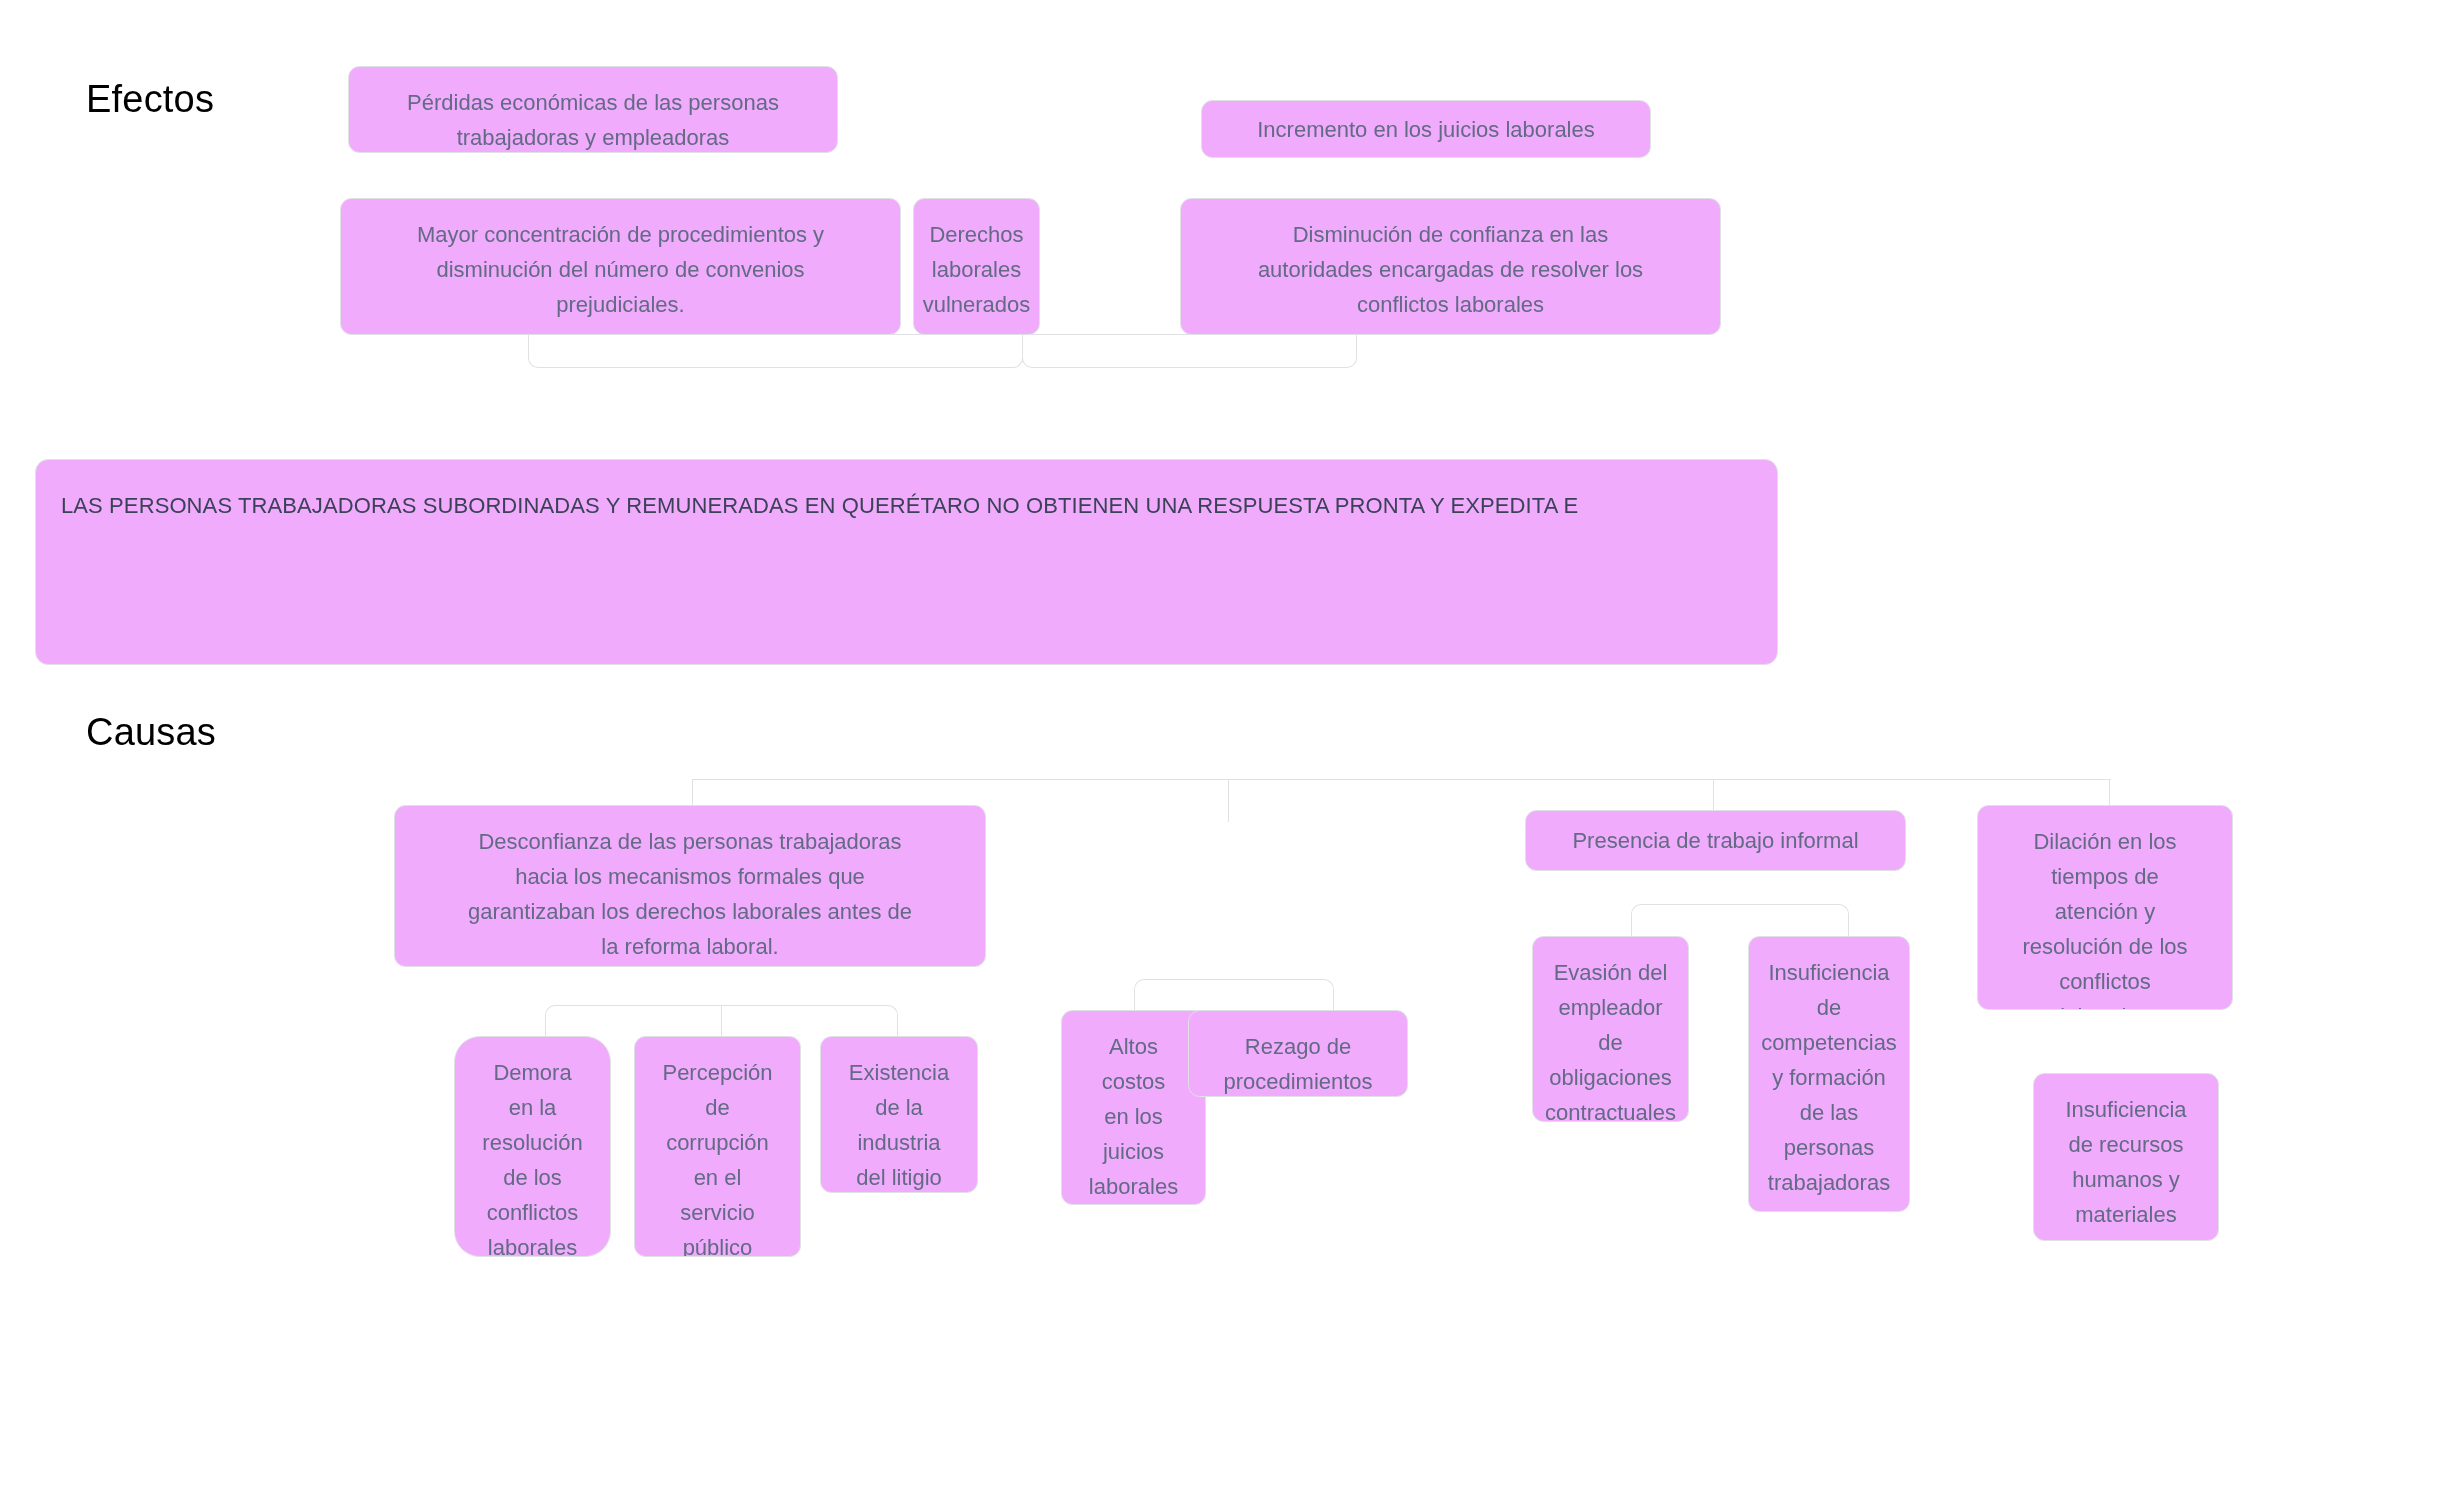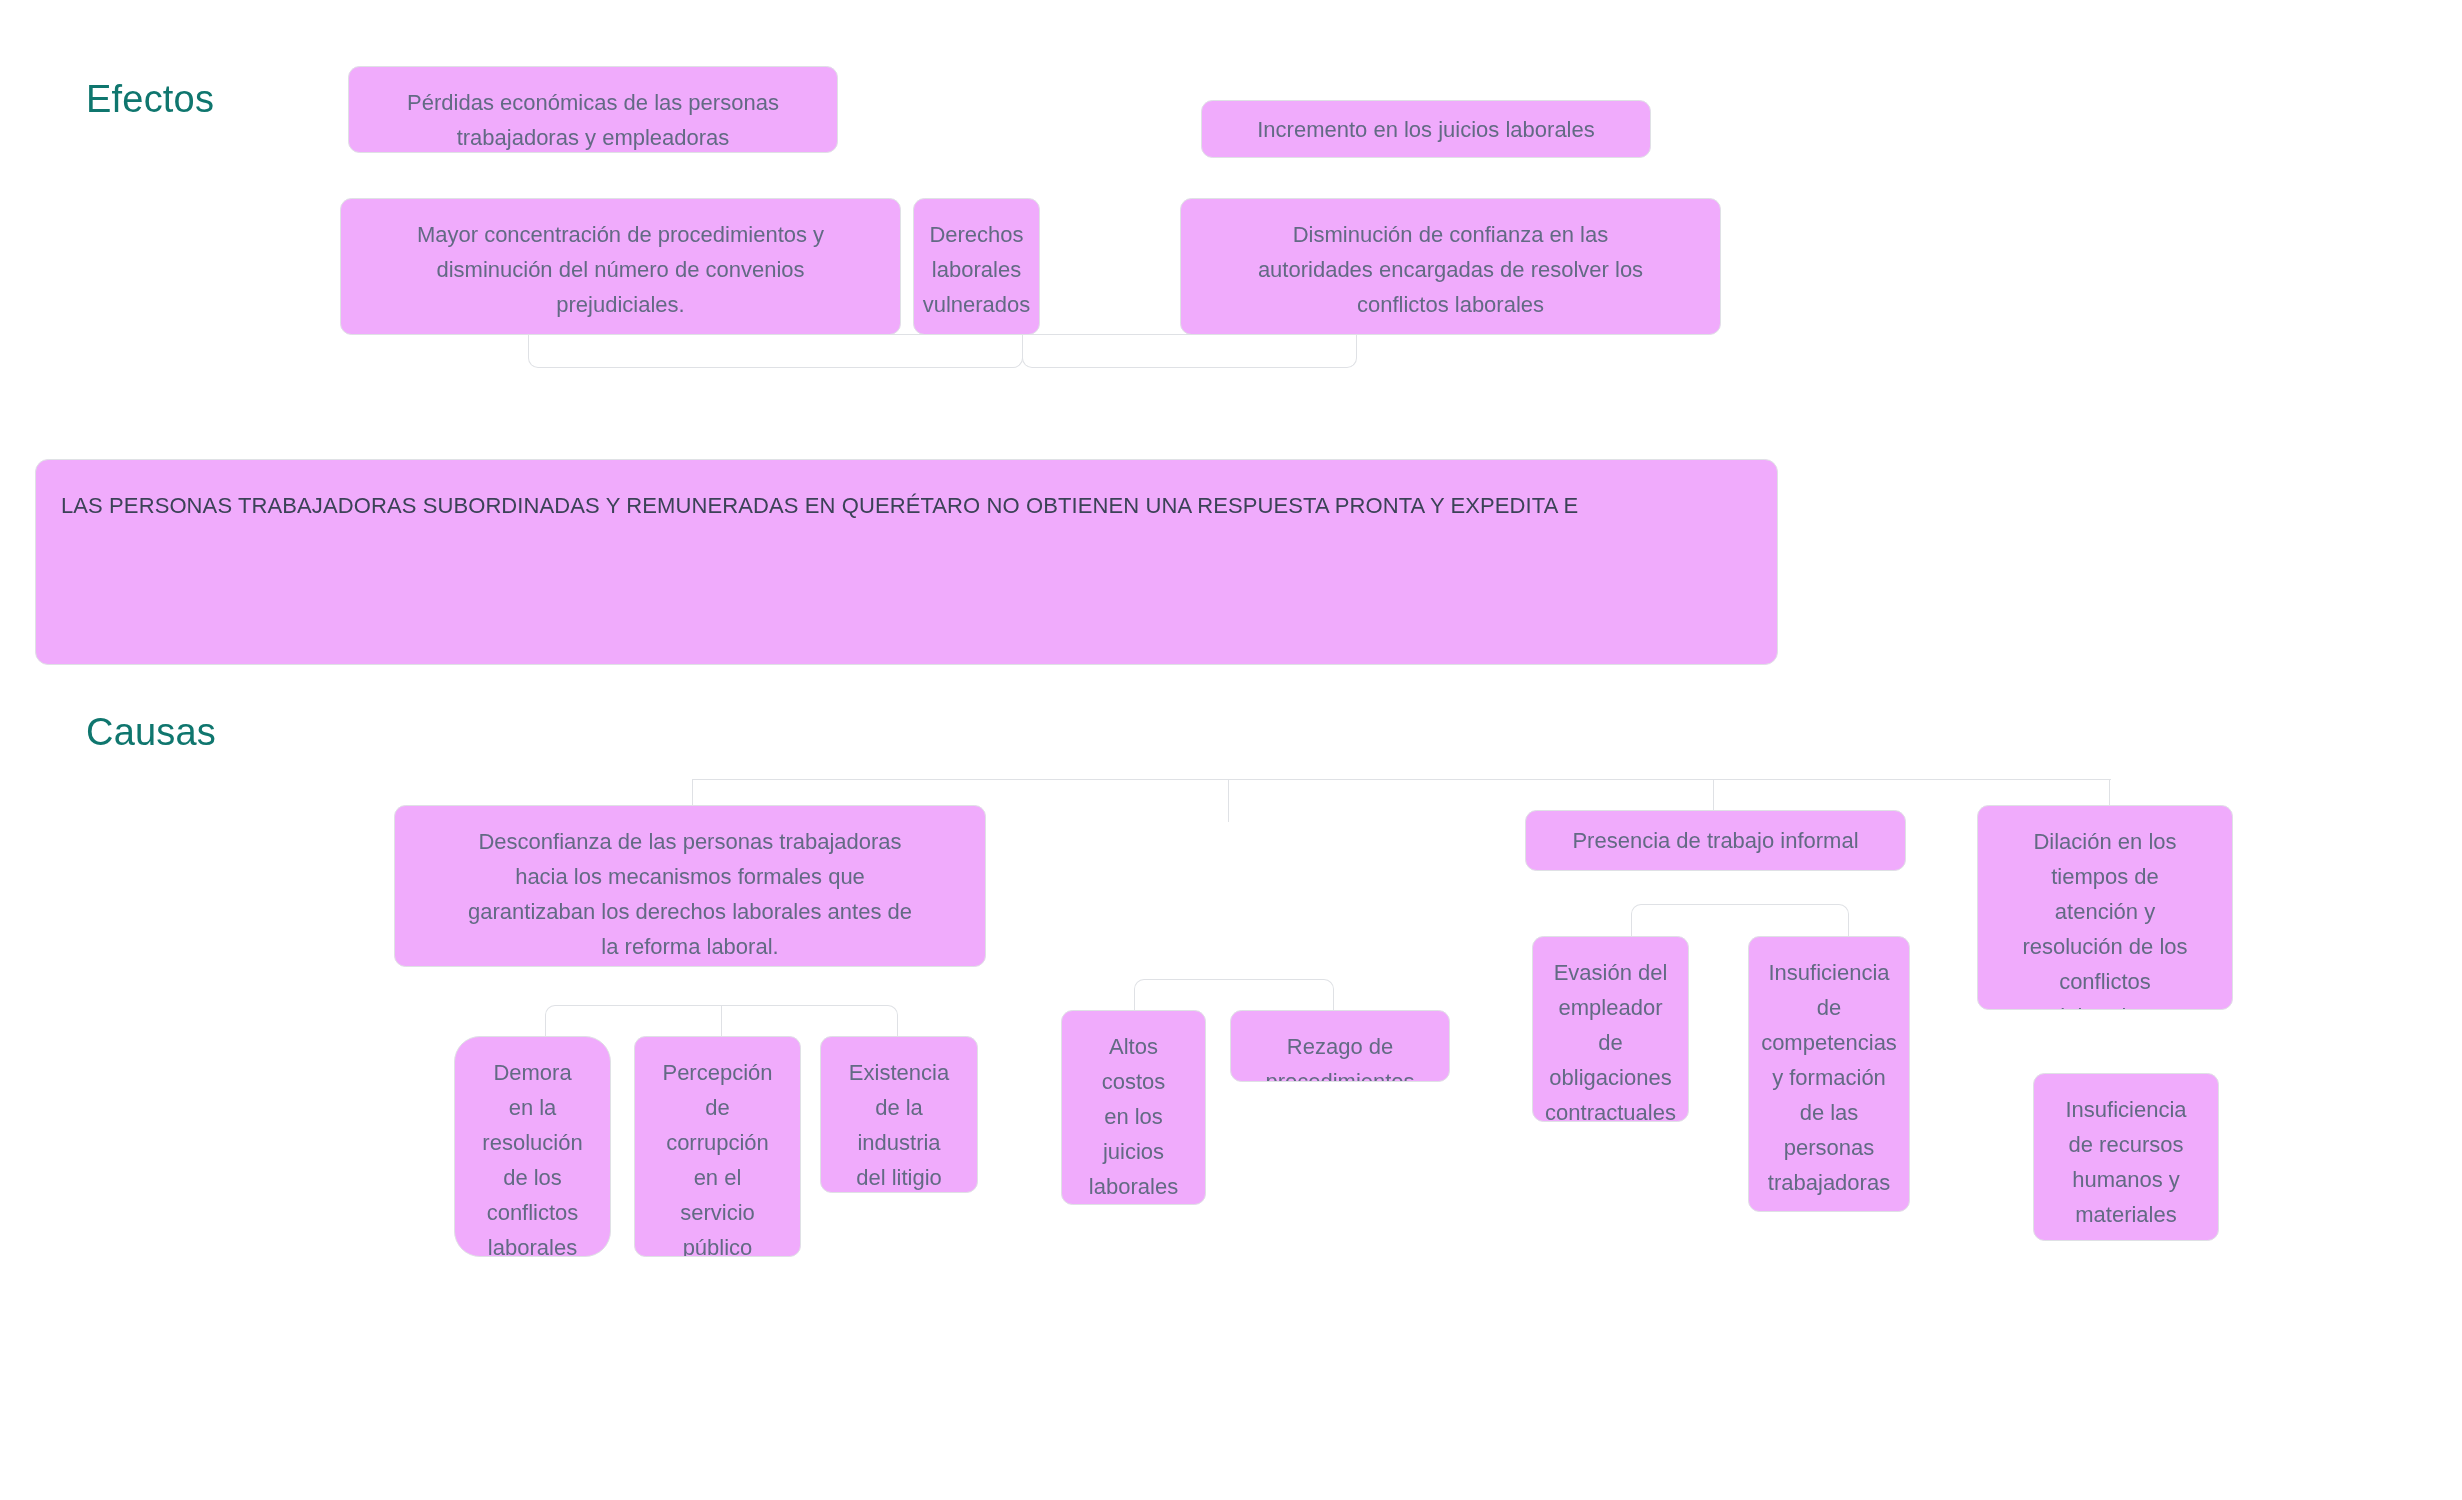--- a/index.html
+++ b/index.html
@@ -15,21 +15,21 @@
   }
   #canvas {
     position: relative;
     width: 2462px;
     height: 1500px;
     background: #ffffff;
   }
   .section-title {
     position: absolute;
     font-size: 38px;
-    color: #0f766e;
+    color: #000000;
     font-weight: 400;
     letter-spacing: 0.2px;
     white-space: nowrap;
   }
   .node {
     position: absolute;
     box-sizing: border-box;
     background: #f0abfc;
     border: 1.7px solid #dfe1e5;
     border-radius: 11.6px;
@@ -159,21 +159,21 @@
 del litigio</div>
 
   <div class="connector conn-bracket-down" style="left:1134px; top:979px; width:200px; height:33px;"></div>
 
   <div class="node" style="left:1061px; top:1010px; width:145px; height:195px;">Altos
 costos
 en los
 juicios
 laborales</div>
 
-  <div class="node" style="left:1230px; top:1010px; width:220px; height:72px;">Rezago de
+  <div class="node" style="left:1188px; top:1010px; width:220px; height:87px;">Rezago de
 procedimientos</div>
 
   <div class="connector conn-bracket-down" style="left:1631px; top:904px; width:218px; height:33px;"></div>
 
   <div class="node" style="left:1532px; top:936px; width:157px; height:186px;">Evasión del
 empleador
 de
 obligaciones
 contractuales</div>
 

